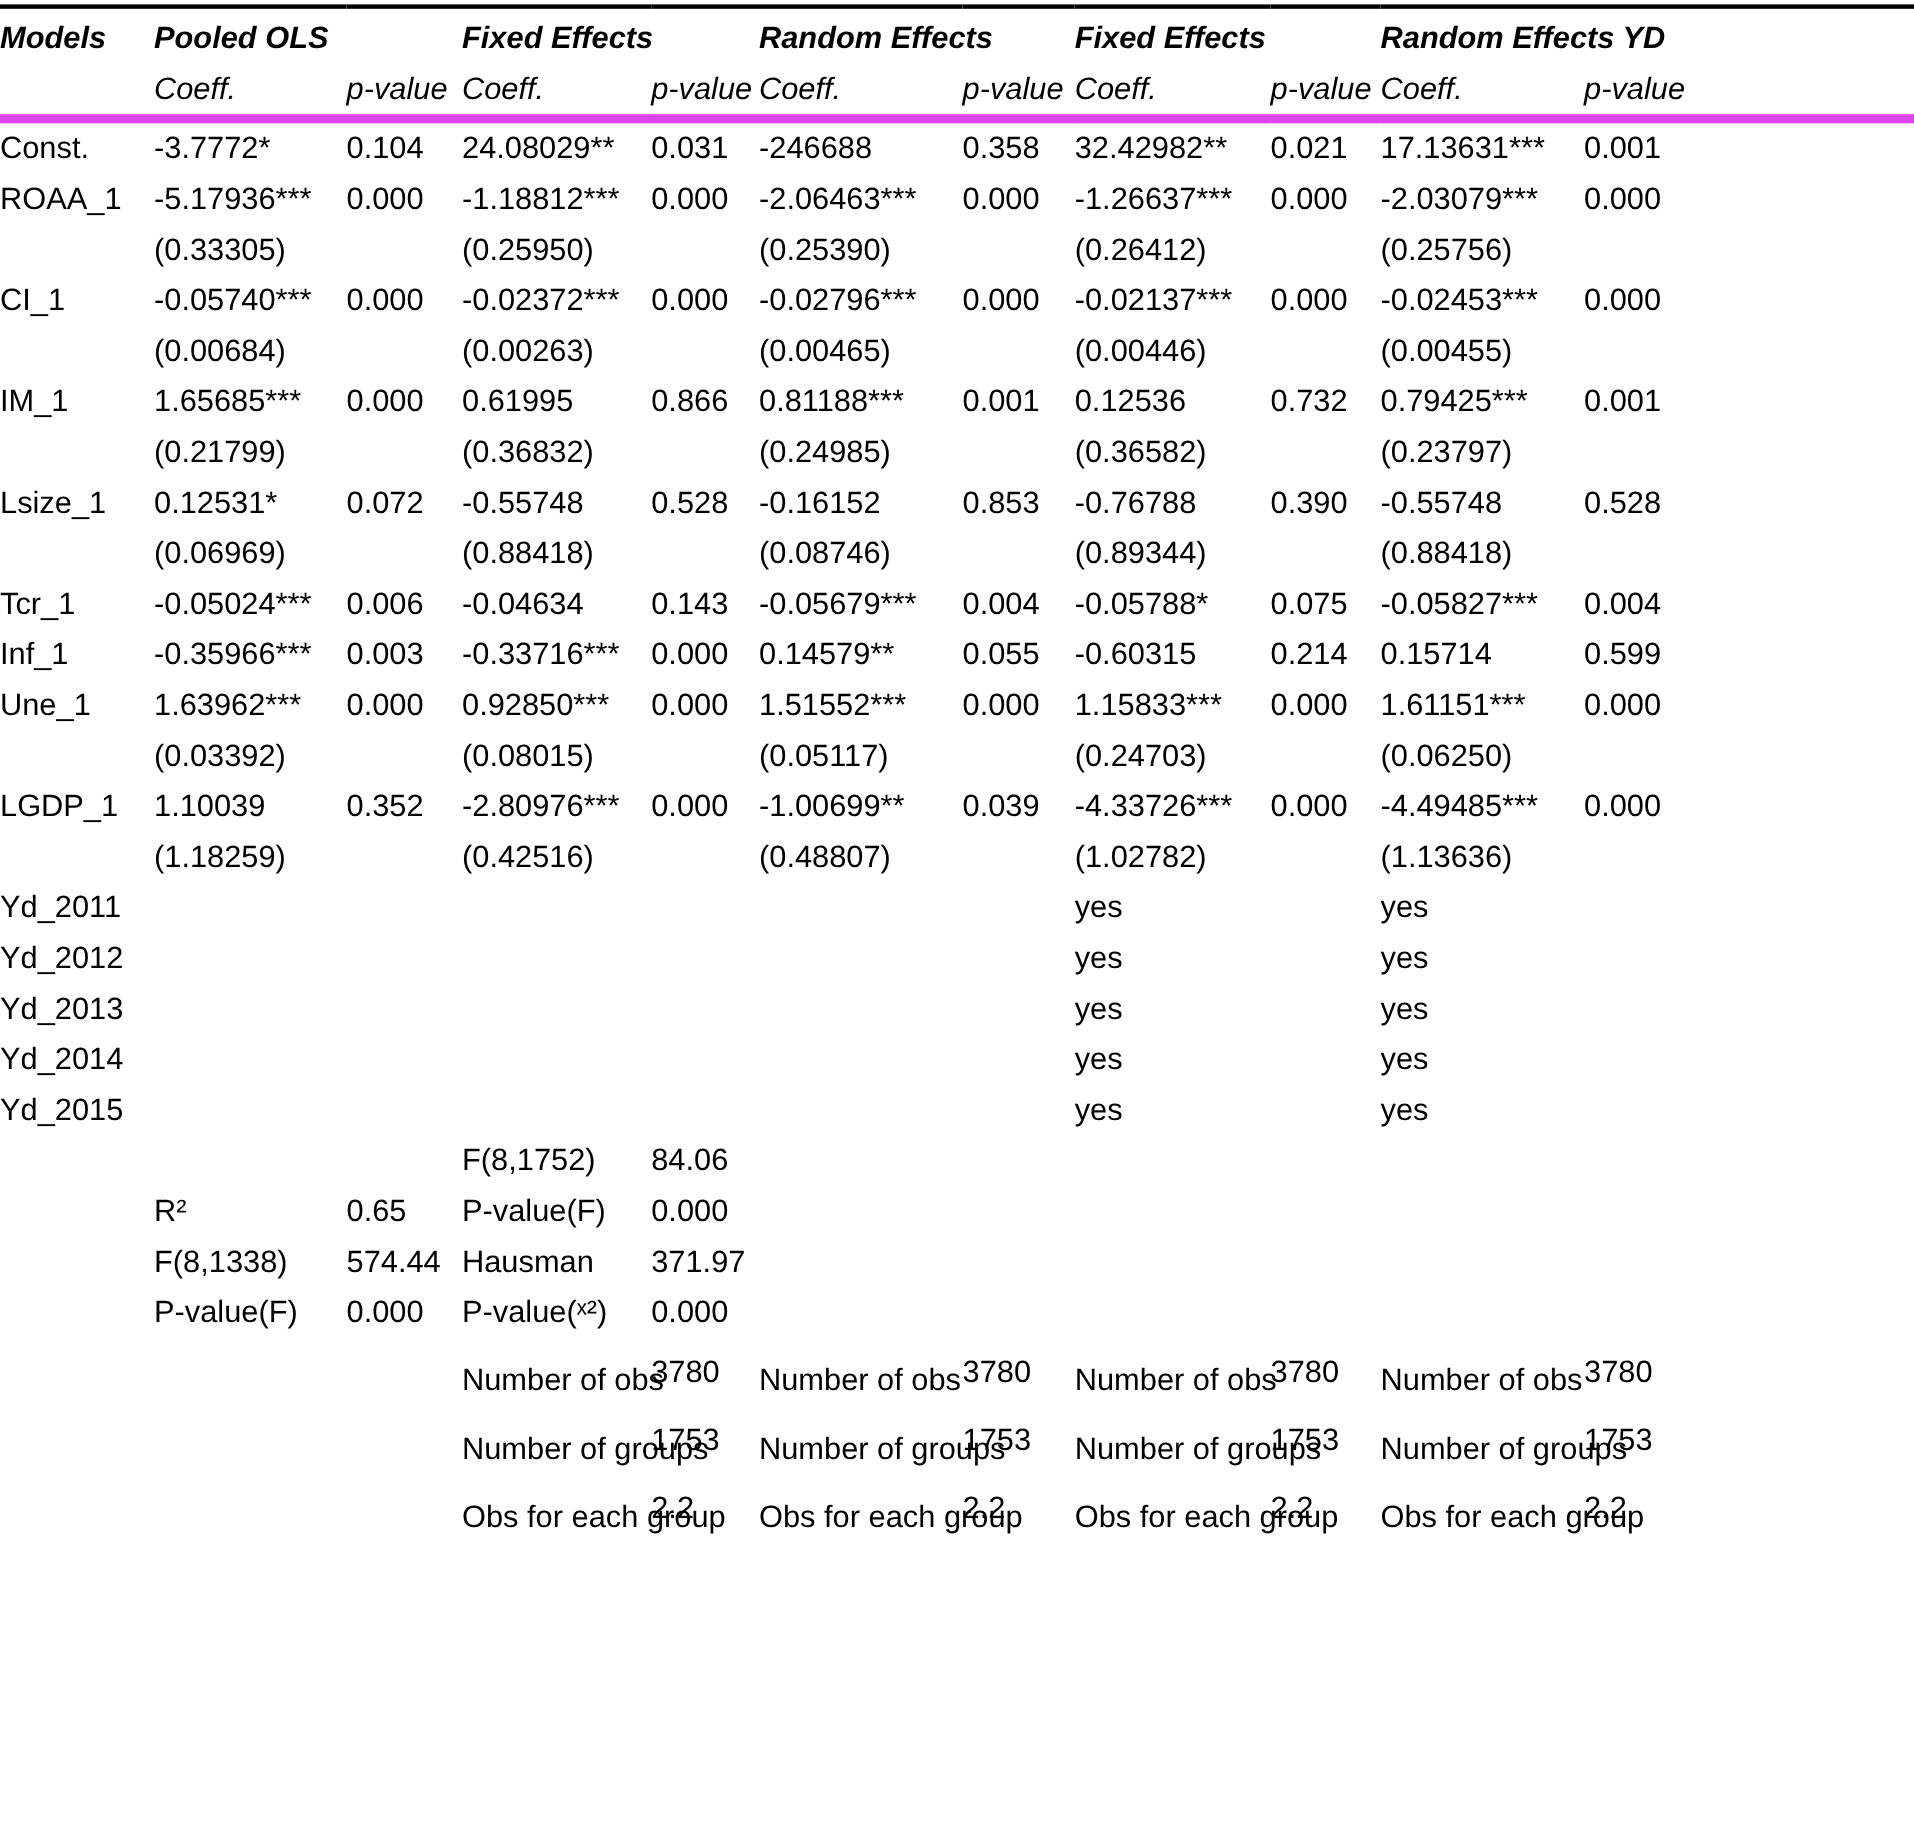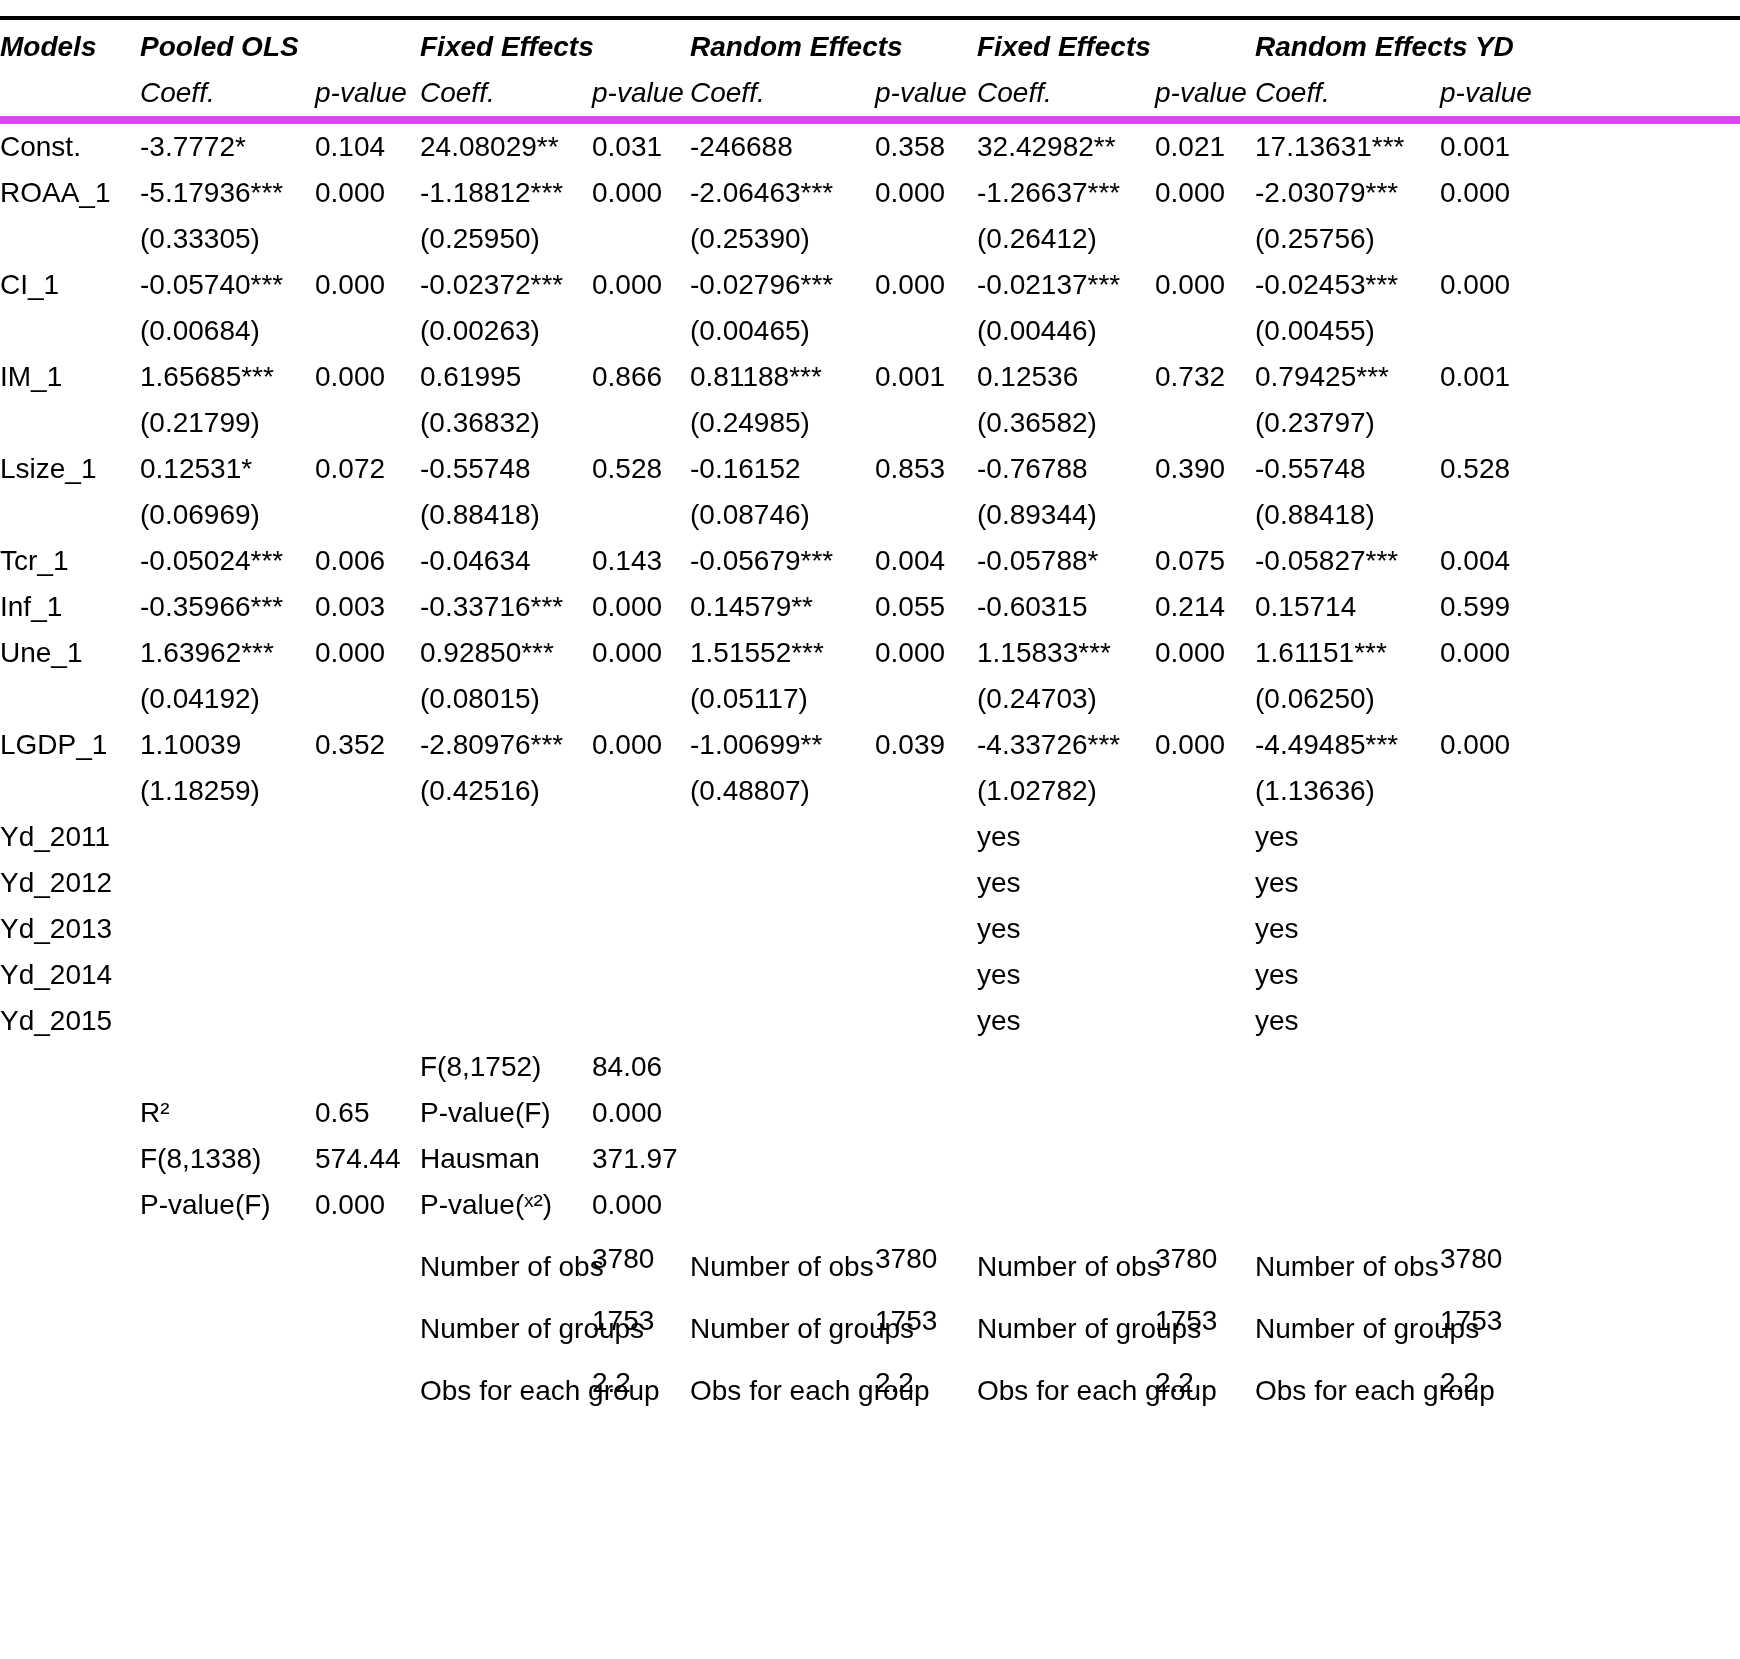--- a/index.html
+++ b/index.html
@@ -10,21 +10,21 @@
     overflow: hidden;
     background: #ffffff;
     color: #000000;
     font-family: "Liberation Sans", sans-serif;
     font-size: 28px;
   }
   .reg-table {
     width: 1740px;
     table-layout: fixed;
     border-collapse: collapse;
-    margin-top: 16px;
+    margin-top: 4px;
     border-top: 4px solid #000;
     padding-left: 37px;
   }
   .reg-table th, .reg-table td {
     padding: 0;
     line-height: 46px;
     vertical-align: top;
     text-align: left;
     font-weight: normal;
     white-space: nowrap;
@@ -234,21 +234,21 @@
         <td class="p-cell">0.000</td>
         <td class="coef-cell">1.51552***</td>
         <td class="p-cell">0.000</td>
         <td class="coef-cell">1.15833***</td>
         <td class="p-cell">0.000</td>
         <td class="coef-cell">1.61151***</td>
         <td class="p-cell">0.000</td>
       </tr>
       <tr>
         <td class="label-cell"></td>
-        <td class="se-cell">(0.04192)</td>
+        <td class="se-cell">(0.03392)</td>
         <td class="p-cell"></td>
         <td class="se-cell">(0.08015)</td>
         <td class="p-cell"></td>
         <td class="se-cell">(0.05117)</td>
         <td class="p-cell"></td>
         <td class="se-cell">(0.24703)</td>
         <td class="p-cell"></td>
         <td class="se-cell">(0.06250)</td>
         <td class="p-cell"></td>
       </tr>

